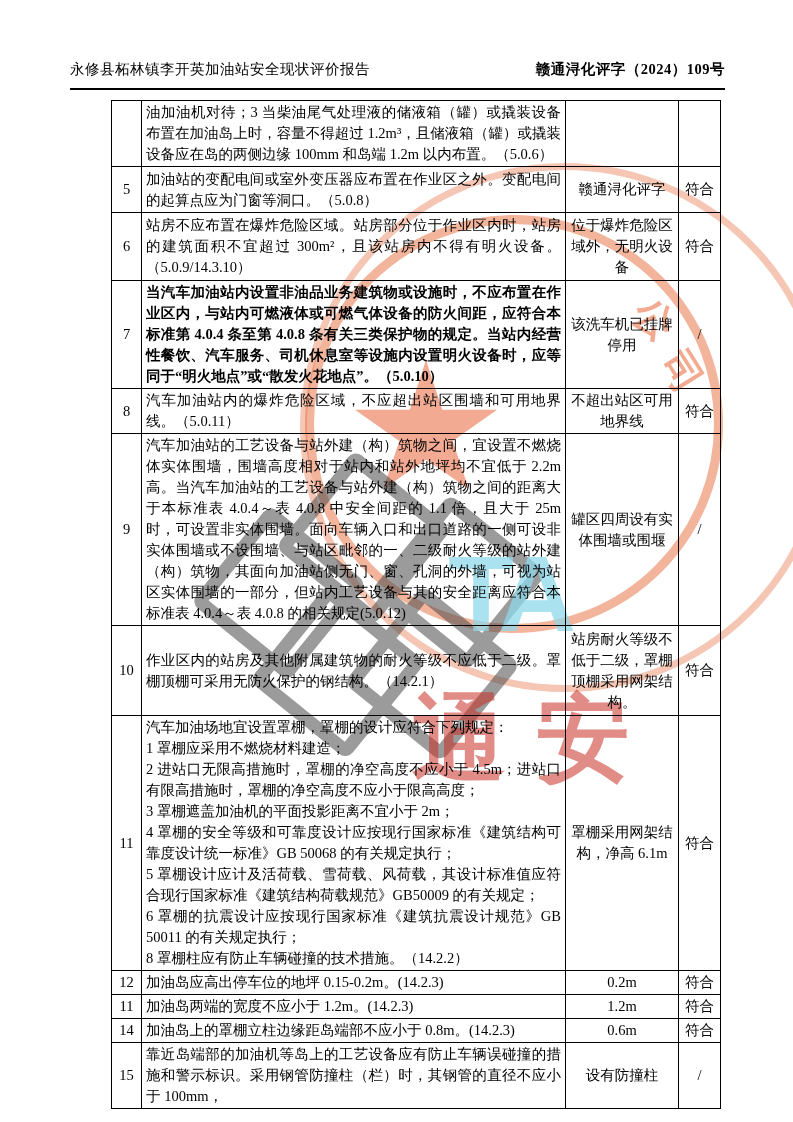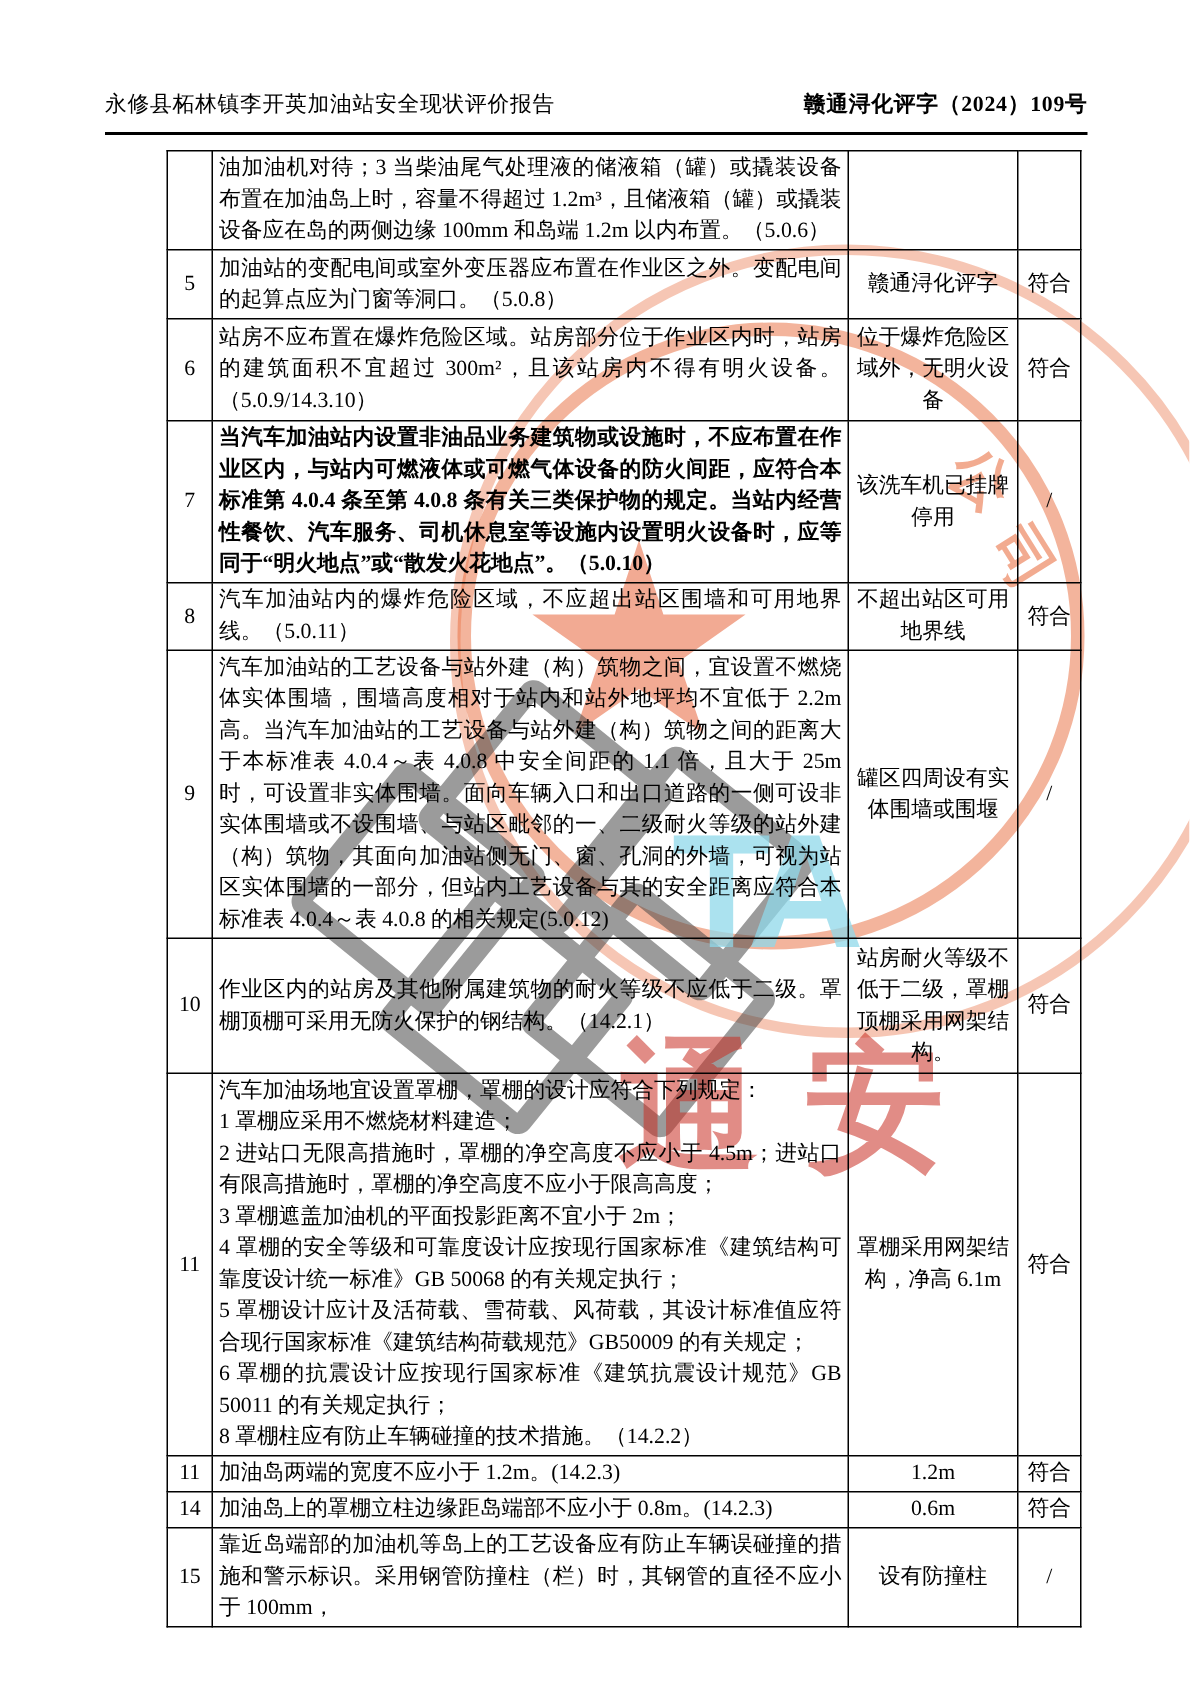--- a/index.html
+++ b/index.html
@@ -122,20 +122,26 @@
 2 进站口无限高措施时，罩棚的净空高度不应小于 4.5m；进站口有限高措施时，罩棚的净空高度不应小于限高高度；
 3 罩棚遮盖加油机的平面投影距离不宜小于 2m；
 4 罩棚的安全等级和可靠度设计应按现行国家标准《建筑结构可靠度设计统一标准》GB 50068 的有关规定执行；
 5 罩棚设计应计及活荷载、雪荷载、风荷载，其设计标准值应符合现行国家标准《建筑结构荷载规范》GB50009 的有关规定；
 6 罩棚的抗震设计应按现行国家标准《建筑抗震设计规范》GB 50011 的有关规定执行；
 8 罩棚柱应有防止车辆碰撞的技术措施。（14.2.2）</td>
           <td class="c-status">罩棚采用网架结构，净高 6.1m</td>
           <td class="c-result">符合</td>
         </tr>
         <tr style="height: 23px;">
+          <td class="c-no">12</td>
+          <td class="c-content">加油岛应高出停车位的地坪 0.15-0.2m。(14.2.3)</td>
+          <td class="c-status">0.2m</td>
+          <td class="c-result">符合</td>
+        </tr>
+        <tr style="height: 23px;">
           <td class="c-no">11</td>
           <td class="c-content">加油岛两端的宽度不应小于 1.2m。(14.2.3)</td>
           <td class="c-status">1.2m</td>
           <td class="c-result">符合</td>
         </tr>
         <tr style="height: 23px;">
           <td class="c-no">14</td>
           <td class="c-content">加油岛上的罩棚立柱边缘距岛端部不应小于 0.8m。(14.2.3)</td>
           <td class="c-status">0.6m</td>
           <td class="c-result">符合</td>

